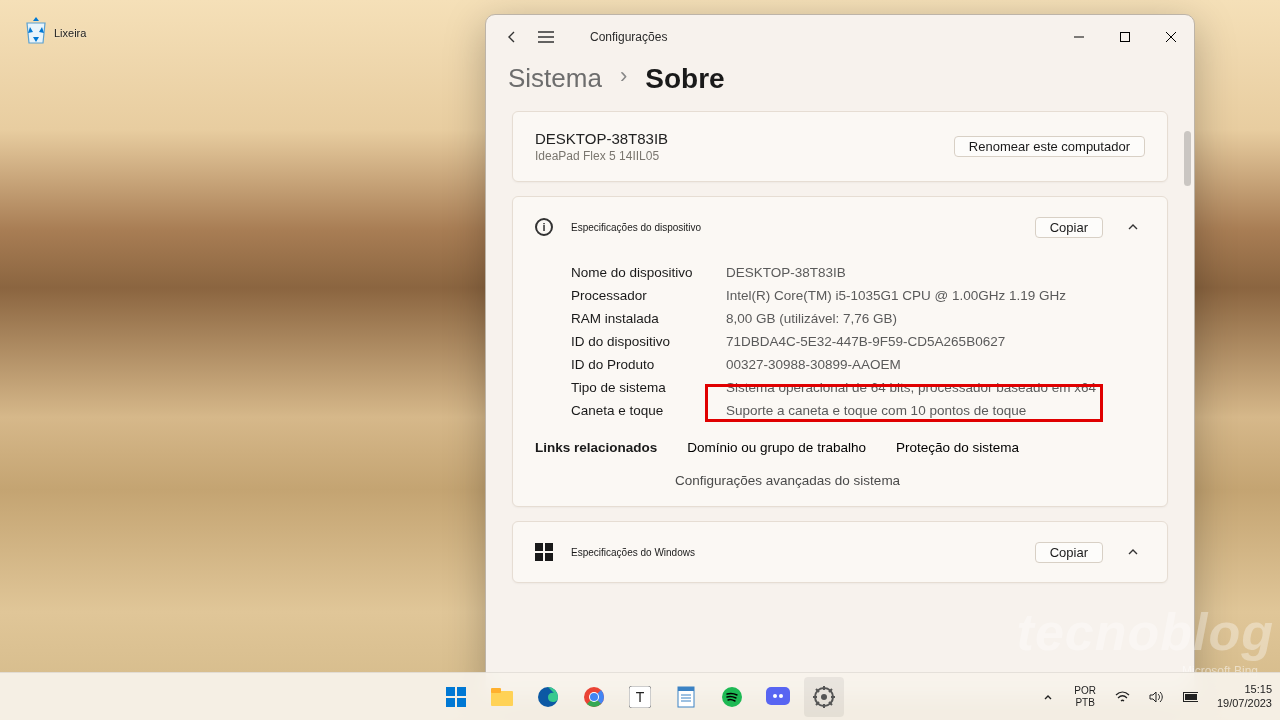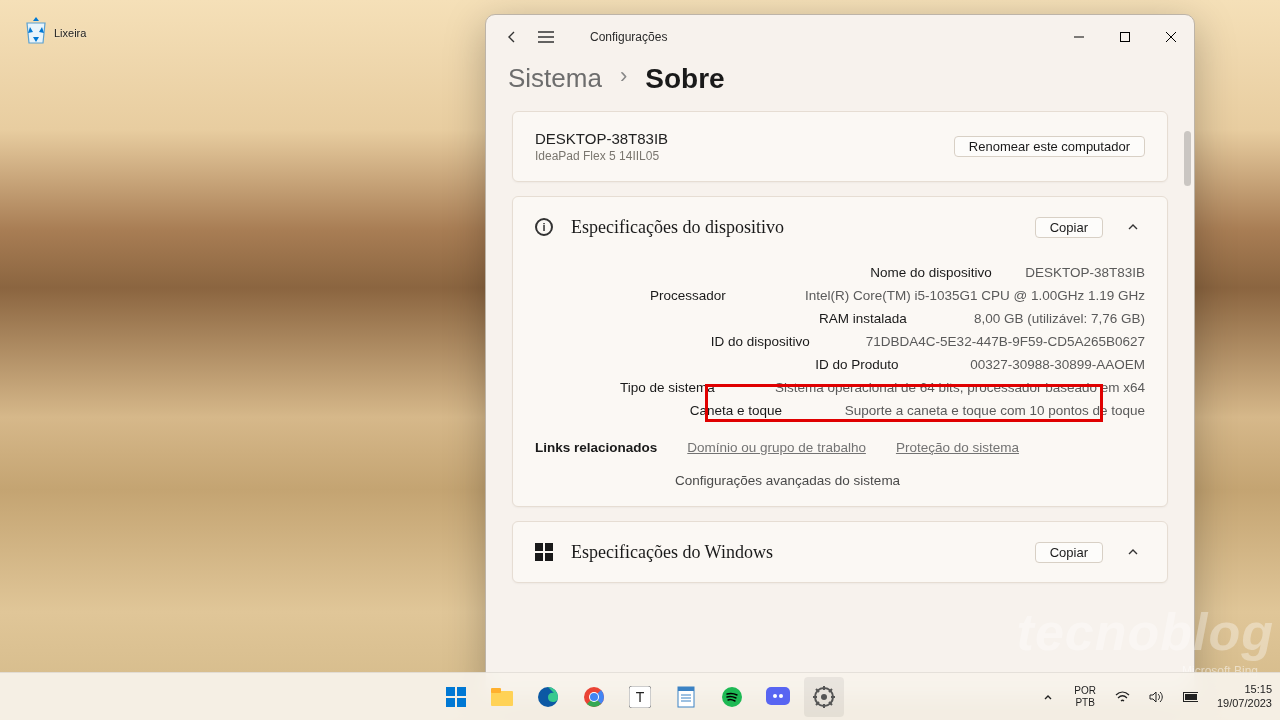--- a/index.html
+++ b/index.html
@@ -20,30 +20,30 @@
   .bc-sep { font-size: 22px; color: #888; }
   .bc2 { font-size: 28px; color: #1a1a1a; font-weight: 600; }
   .content { flex: 1; overflow-y: auto; padding: 0 26px 20px 26px; position: relative; }
   .card { background: #fbf8f4; border: 1px solid #e6ddd3; border-radius: 6px; padding: 18px 22px; margin-bottom: 14px; box-shadow: 0 1px 2px rgba(0,0,0,.04); }
   .row1 { display: flex; align-items: center; justify-content: space-between; }
   .dev-name { font-size: 15px; color: #222; }
   .dev-model { font-size: 12px; color: #7a766f; margin-top: 2px; }
   .btn { background: #fdfcfa; border: 1px solid #d8d0c5; border-radius: 4px; padding: 2px 14px; font-size: 13px; color: #1a1a1a; }
   .sect-head { display: flex; align-items: center; gap: 18px; }
   .info-icon { width:18px; height:18px; border:2px solid #333; border-radius:50%; display:flex; align-items:center; justify-content:center; font-size:11px; font-weight:700; color:#333; }
-  .sect-title { font-size: 18px; flex: 1; color: #1a1a1a; font-family: Liberation Serif, serif; }
+  .sect-title { font-size: 10px; flex: 1; color: #1a1a1a; }
   .chev { width:24px; height:24px; display:flex; align-items:center; justify-content:center; padding:2px; }
   .spec-table { margin: 22px 0 10px 36px; }
-  .spec-row { display: flex; font-size: 13.5px; padding: 4px 0; justify-content: flex-end; }
+  .spec-row { display: flex; font-size: 13.5px; padding: 4px 0; }
   .spec-k { width: 155px; color: #1a1a1a; }
   .spec-v { color: #5a5a5a; }
   .highlight-box { position: absolute; border: 3px solid #e00000; }
   .rel-row { display:flex; align-items:flex-end; gap: 30px; font-size: 13.5px; margin-top: 18px; }
   .rel-label { font-weight: 600; color: #1a1a1a; }
-  .rel-link { color: #737373; text-decoration: underline; }
+  .rel-link { color: #000000; }
   .rel-row2 { margin-left: 140px; margin-top: 18px; font-size: 13.5px; color:#4a4a4a; }
   .win-icon { display: grid; grid-template-columns: 8px 8px; grid-template-rows: 8px 8px; gap: 2px; }
   .win-icon span { background:#1a1a1a; }
   .scroll-ind { position:absolute; right:3px; top:20px; width:7px; height:55px; border-radius:4px; background: rgba(0,0,0,.18); }
   
   .wm { position: absolute; right: 6px; bottom: 58px; font-size: 52px; font-weight: 800; font-style: italic; color: rgba(255,255,255,.35); letter-spacing: 1px; }
   .bing-wm { position:absolute; right: 22px; bottom: 42px; font-size: 12px; color: rgba(255,255,255,.5); }
   
   .taskbar { position: absolute; left:0; bottom:0; width:100%; height: 48px; background: rgba(247,243,236,.92); backdrop-filter: blur(10px); border-top: 1px solid rgba(0,0,0,.08); display: flex; align-items: center; }
   .tb-center { position:absolute; left:50%; transform: translateX(-50%); display:flex; align-items:center; gap: 6px; }

